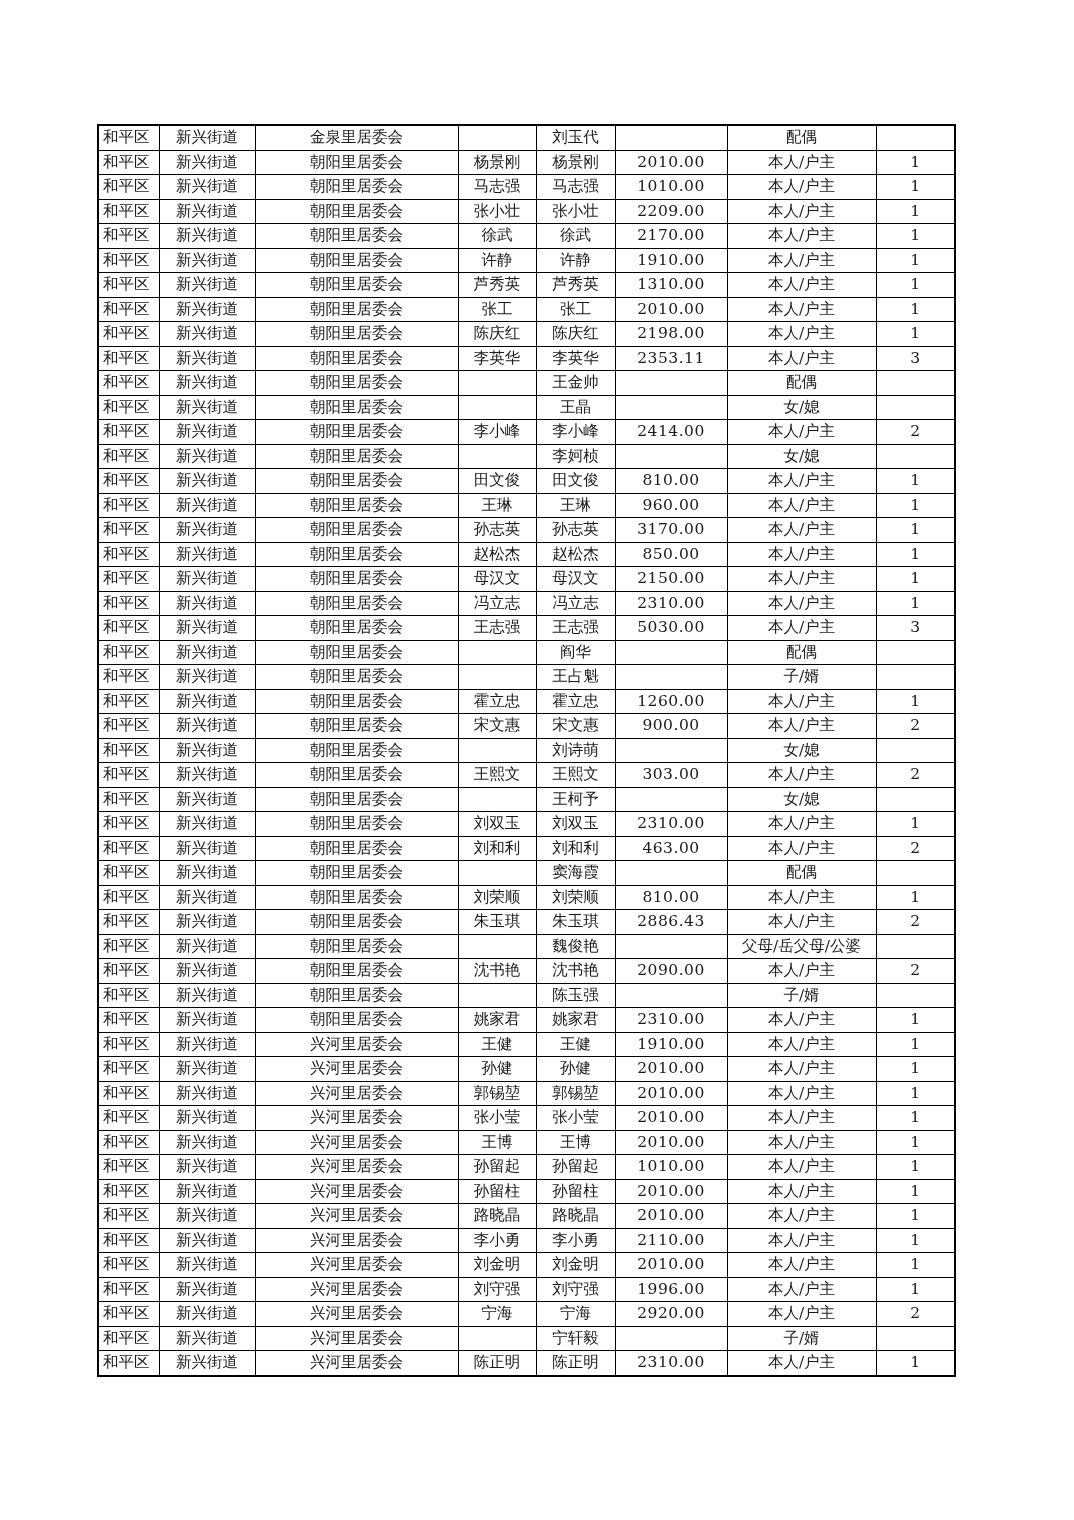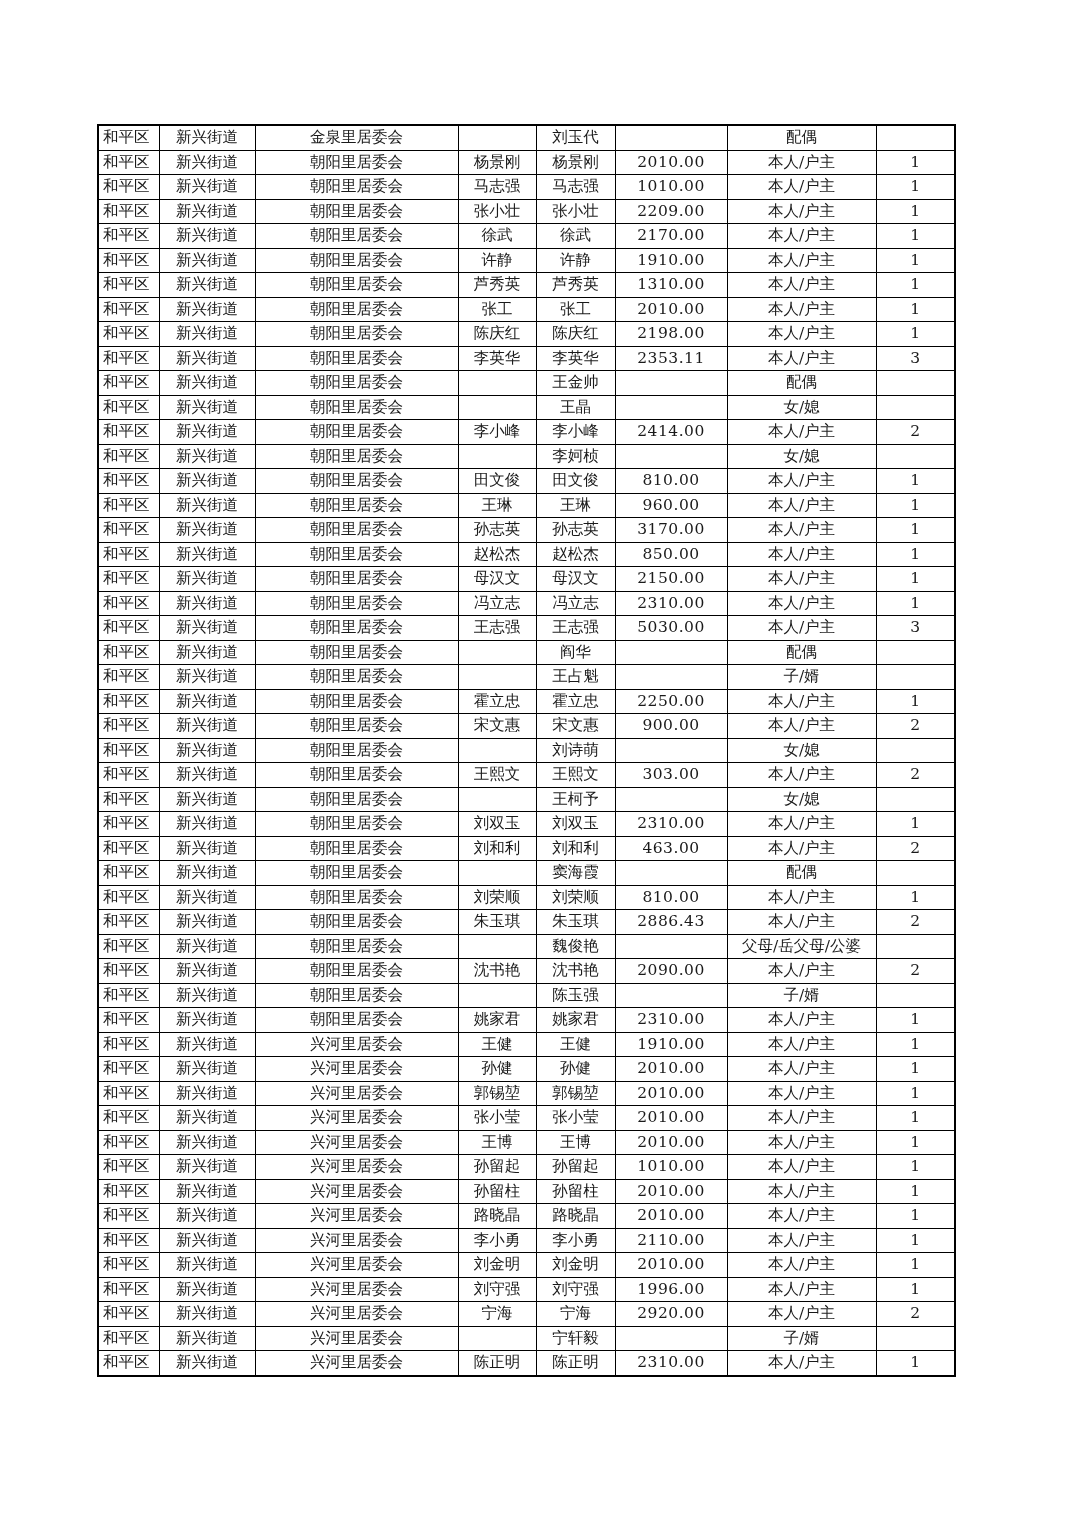--- a/index.html
+++ b/index.html
@@ -265,21 +265,21 @@
         <td class="c-num"></td>
         <td class="c-relation">子/婿</td>
         <td class="c-size"></td>
       </tr>
       <tr>
         <td class="c-district">和平区</td>
         <td class="c-street">新兴街道</td>
         <td class="c-committee">朝阳里居委会</td>
         <td class="c-head">霍立忠</td>
         <td class="c-member">霍立忠</td>
-        <td class="c-num">2250.00</td>
+        <td class="c-num">1260.00</td>
         <td class="c-relation">本人/户主</td>
         <td class="c-size">1</td>
       </tr>
       <tr>
         <td class="c-district">和平区</td>
         <td class="c-street">新兴街道</td>
         <td class="c-committee">朝阳里居委会</td>
         <td class="c-head">宋文惠</td>
         <td class="c-member">宋文惠</td>
         <td class="c-num">900.00</td>

